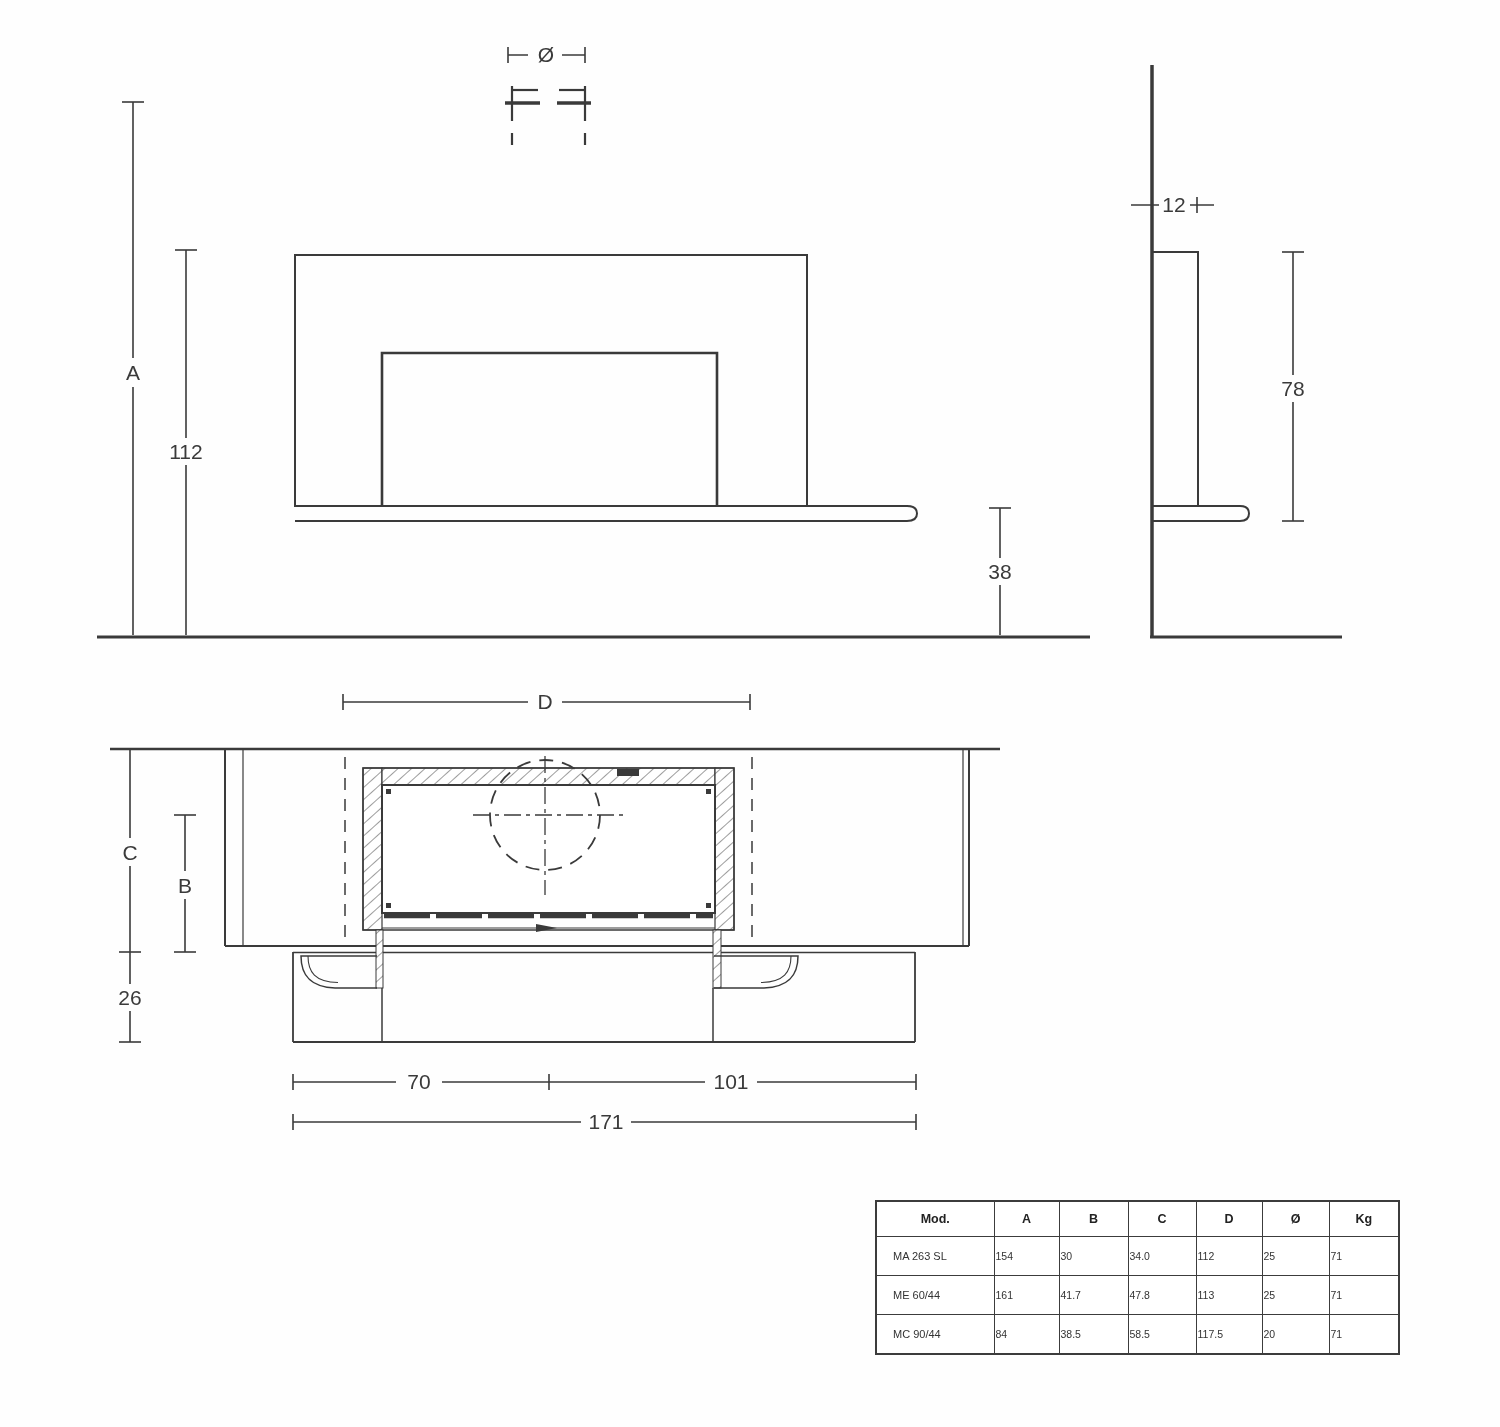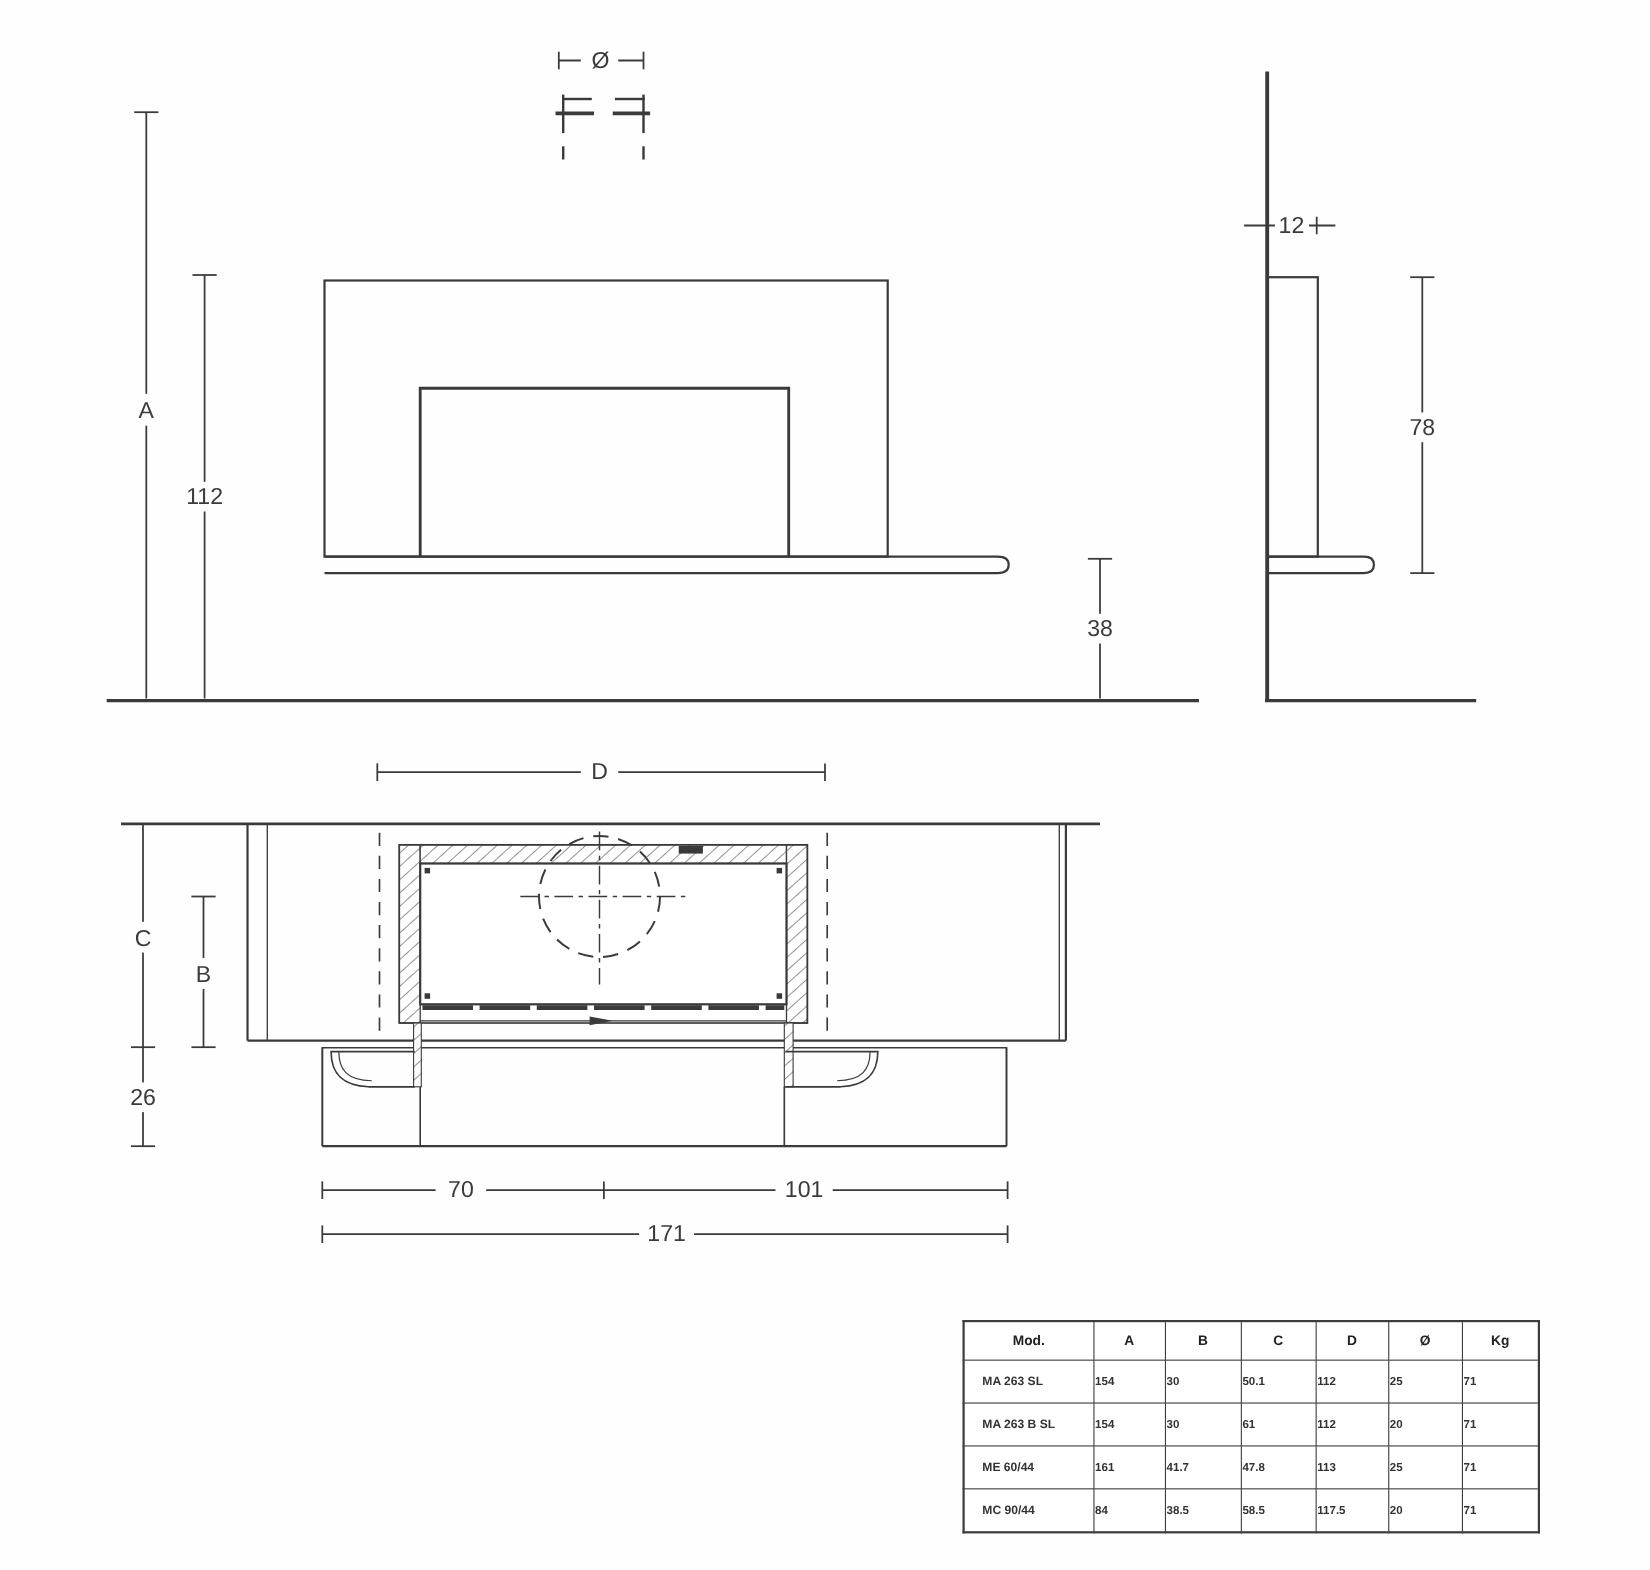--- a/index.html
+++ b/index.html
@@ -8,21 +8,21 @@
   #drawing{position:absolute;left:0;top:0;}
   svg text{font-family:"Liberation Sans", sans-serif;fill:#3a3a3a;}
   .dimlabel{font-size:21px;}
   
   #spec-table-wrap{position:absolute;left:875px;top:1200px;width:523px;}
   table.spec{border-collapse:collapse;table-layout:fixed;width:523px;
              border:2px solid #3c3c3c;background:#fff;color:#333;}
   table.spec th, table.spec td{border:1.5px solid #3c3c3c;
              overflow:hidden;white-space:nowrap;}
   table.spec th{height:32px;font-size:12.5px;font-weight:bold;color:#222;}
-  table.spec td{height:36px;font-size:10.5px;font-weight:bold;}
+  table.spec td{height:36px;font-size:10.5px;}
   table.spec td.mod{text-align:left;padding-left:16px;font-size:11px;}
 </style>
 </head>
 <body>
 
 <div id="stage">
 
 <svg id="drawing" width="1500" height="1427" viewBox="0 0 1500 1427">
   <defs>
     <pattern id="hatch" patternUnits="userSpaceOnUse" width="9" height="9" patternTransform="rotate(48)">
@@ -232,32 +232,23 @@
         <th>D</th>
         <th>Ø</th>
         <th>Kg</th>
       </tr>
     </thead>
     <tbody>
           <tr>
             <td class="mod">MA 263 SL</td>
             <td>154</td>
             <td>30</td>
-            <td>50.1</td>
+            <td>34.0</td>
             <td>112</td>
             <td>25</td>
-            <td>71</td>
-          </tr>
-          <tr>
-            <td class="mod">MA 263 B SL</td>
-            <td>154</td>
-            <td>30</td>
-            <td>61</td>
-            <td>112</td>
-            <td>20</td>
             <td>71</td>
           </tr>
           <tr>
             <td class="mod">ME 60/44</td>
             <td>161</td>
             <td>41.7</td>
             <td>47.8</td>
             <td>113</td>
             <td>25</td>
             <td>71</td>

